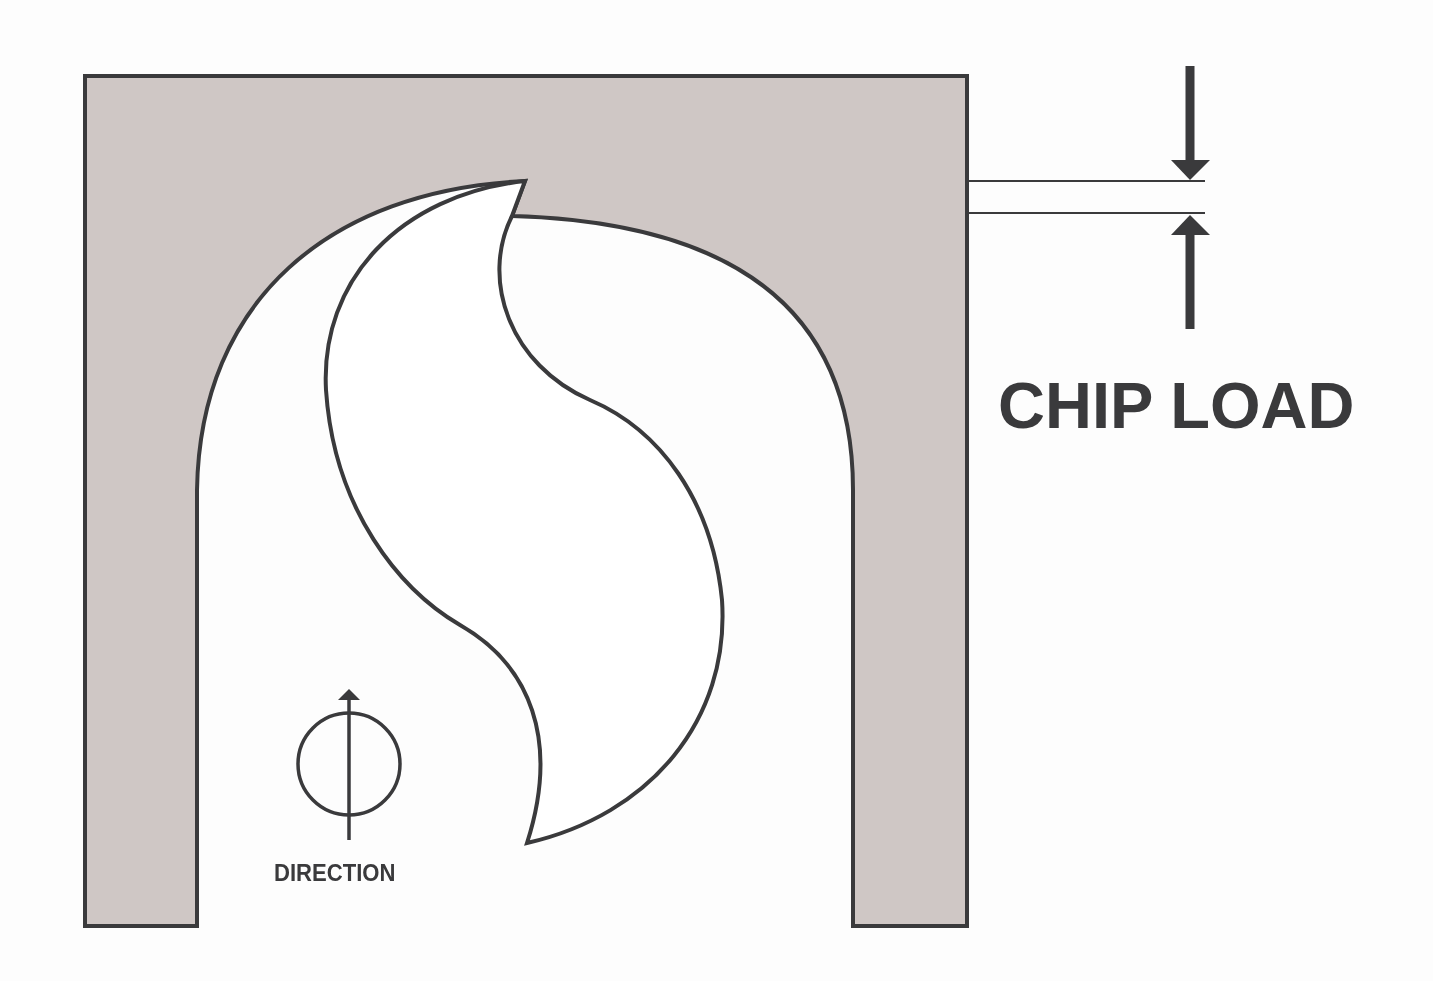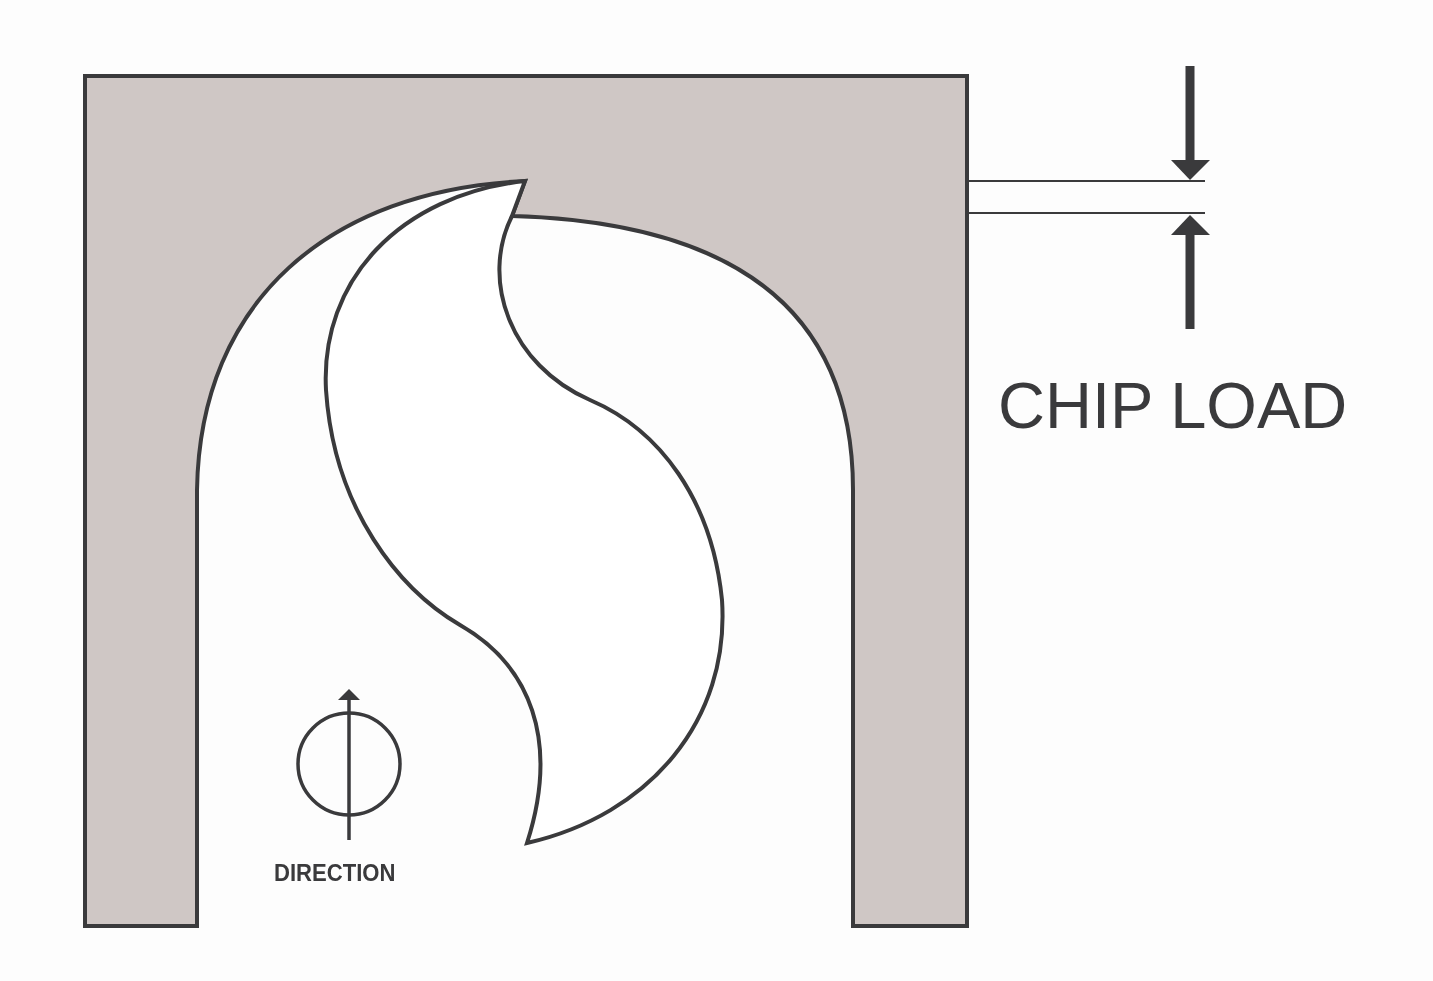--- a/index.html
+++ b/index.html
@@ -1,20 +1,20 @@
 <!DOCTYPE html>
 <html><head>
   <meta charset="utf-8">
   <style>
     html, body { margin: 0; padding: 0; background: #fdfdfd; }
     body { width: 1433px; height: 981px; position: relative; overflow: hidden; }
     #diagram { position: absolute; left: 0; top: 0; }
     .label-chip {
       position: absolute; left: 998px; top: 368px;
-      font-family: "Liberation Sans", sans-serif; font-weight: normal;
+      font-family: "Liberation Sans", sans-serif; font-weight: bold;
       font-size: 65px; color: #3a3a3c; letter-spacing: 0px; white-space: nowrap;
     }
     .label-dir {
       position: absolute; left: 274px; top: 859px;
       font-family: "Liberation Sans", sans-serif; font-weight: bold;
       font-size: 24px; color: #3a3a3c; white-space: nowrap; transform: scaleX(0.92); transform-origin: left top;
     }
   </style>
 </head>
 <body>

